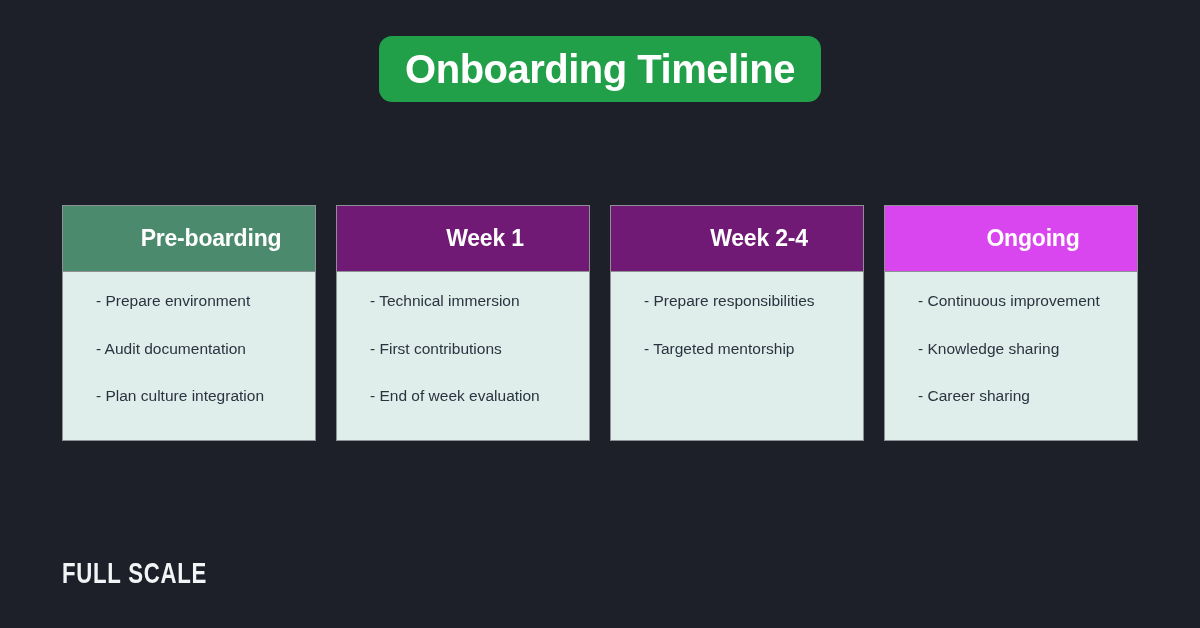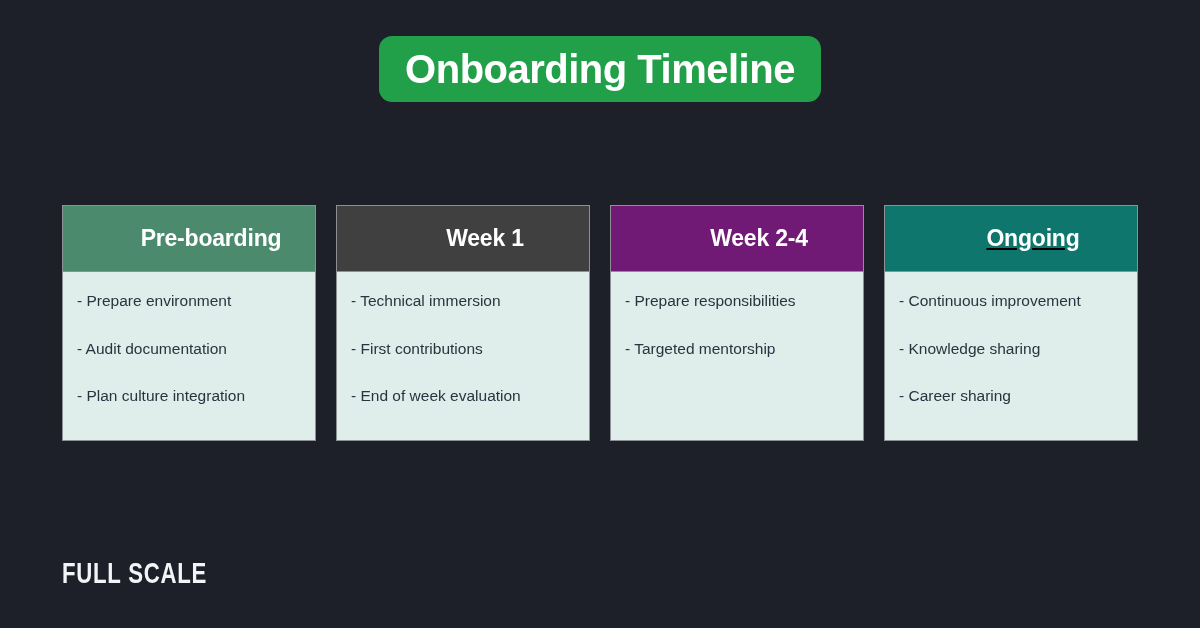--- a/index.html
+++ b/index.html
@@ -79,20 +79,21 @@
     font-weight: bold;
     letter-spacing: -0.2px;
     white-space: nowrap;
   }
 
   .card-body {
     flex: 1;
     padding: 20px 14px 8px 14px;
     display: flex;
     flex-direction: column;
+    margin-left: 19px;
   }
 
   .card-item {
     color: #2b3340;
     font-size: 15.5px;
     line-height: 1.2;
     margin-bottom: 29px;
     white-space: nowrap;
   }
 
@@ -126,40 +127,40 @@
       <div class="card-header" style="background: rgb(76, 138, 109);">
         <span class="card-header-label">Pre-boarding</span>
       </div>
       <div class="card-body">
         <div class="card-item">- Prepare environment</div>
         <div class="card-item">- Audit documentation</div>
         <div class="card-item">- Plan culture integration</div>
       </div>
     </div>
     <div class="card">
-      <div class="card-header" style="background: #404040; align-items: center;">
+      <div class="card-header" style="background: #701a75; align-items: center;">
         <span class="card-header-label">Week 1</span>
       </div>
       <div class="card-body">
         <div class="card-item">- Technical immersion</div>
         <div class="card-item">- First contributions</div>
         <div class="card-item">- End of week evaluation</div>
       </div>
     </div>
     <div class="card">
       <div class="card-header" style="background: #701a75;">
         <span class="card-header-label">Week 2-4</span>
       </div>
       <div class="card-body">
         <div class="card-item">- Prepare responsibilities</div>
         <div class="card-item">- Targeted mentorship</div>
       </div>
     </div>
     <div class="card">
-      <div class="card-header" style="background: #0f766e; text-decoration: underline;">
+      <div class="card-header" style="background: #d946ef;">
         <span class="card-header-label">Ongoing</span>
       </div>
       <div class="card-body">
         <div class="card-item">- Continuous improvement</div>
         <div class="card-item">- Knowledge sharing</div>
         <div class="card-item">- Career sharing</div>
       </div>
     </div>
   </div>
 

